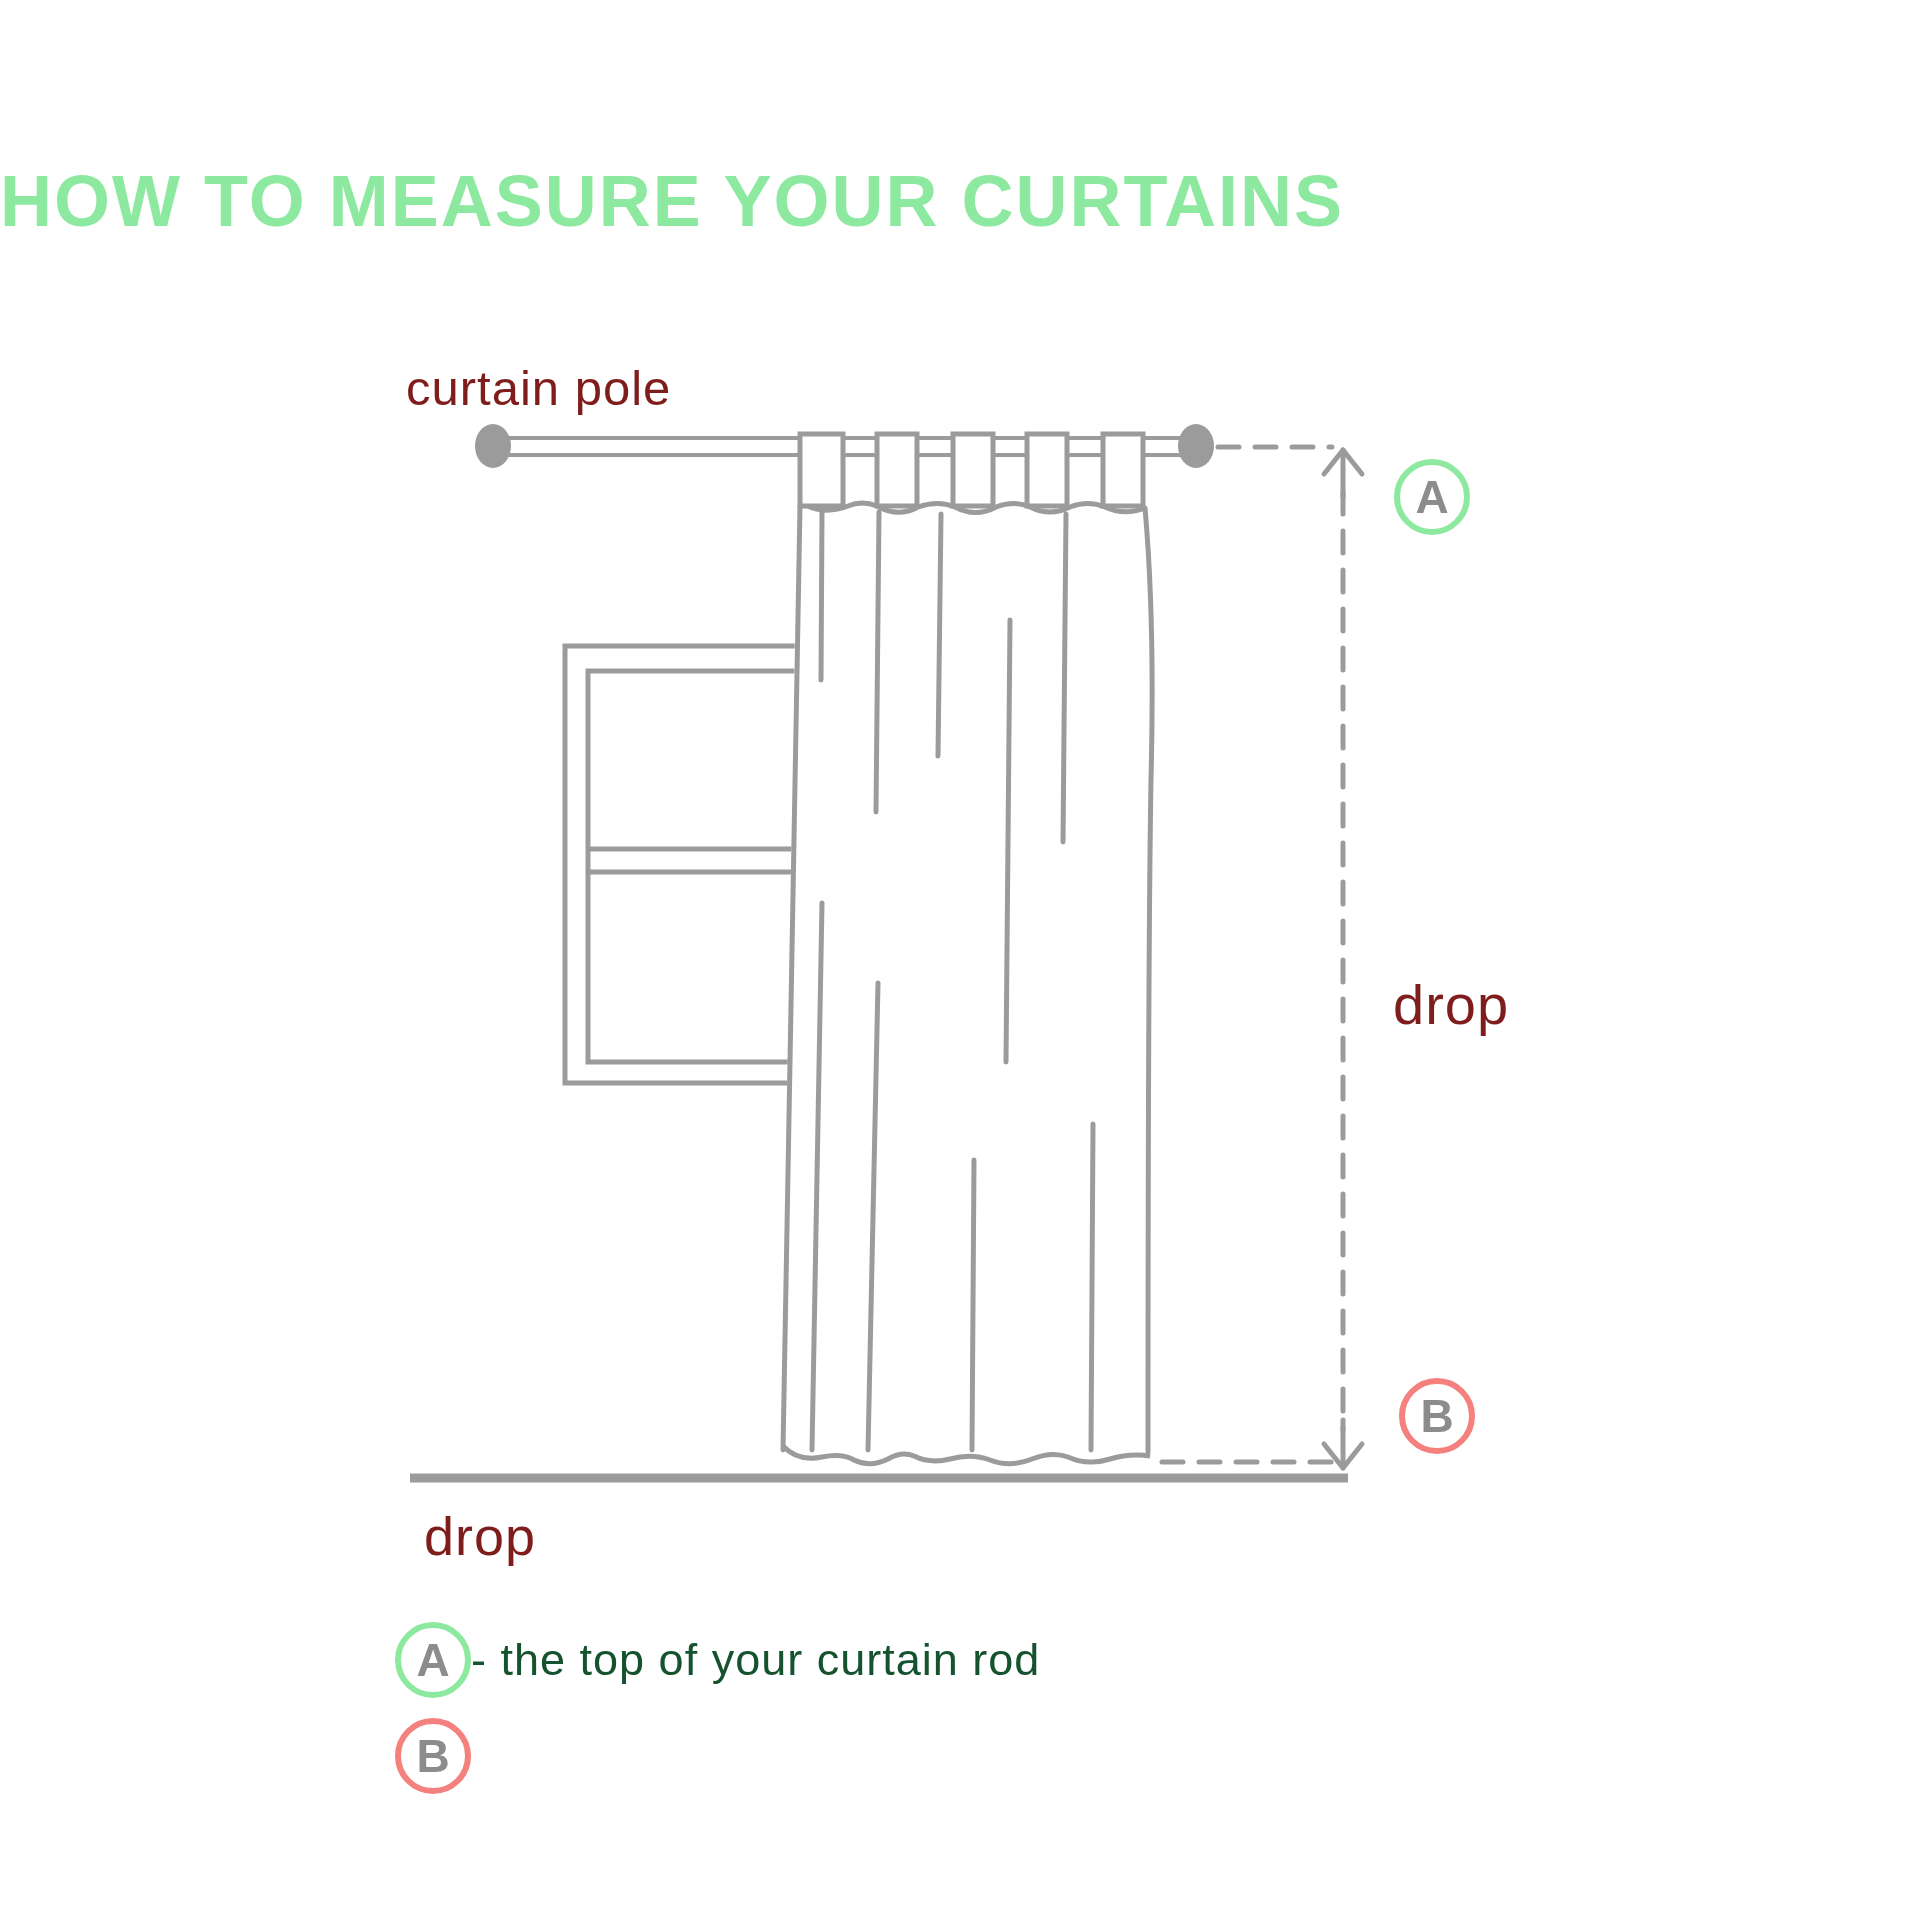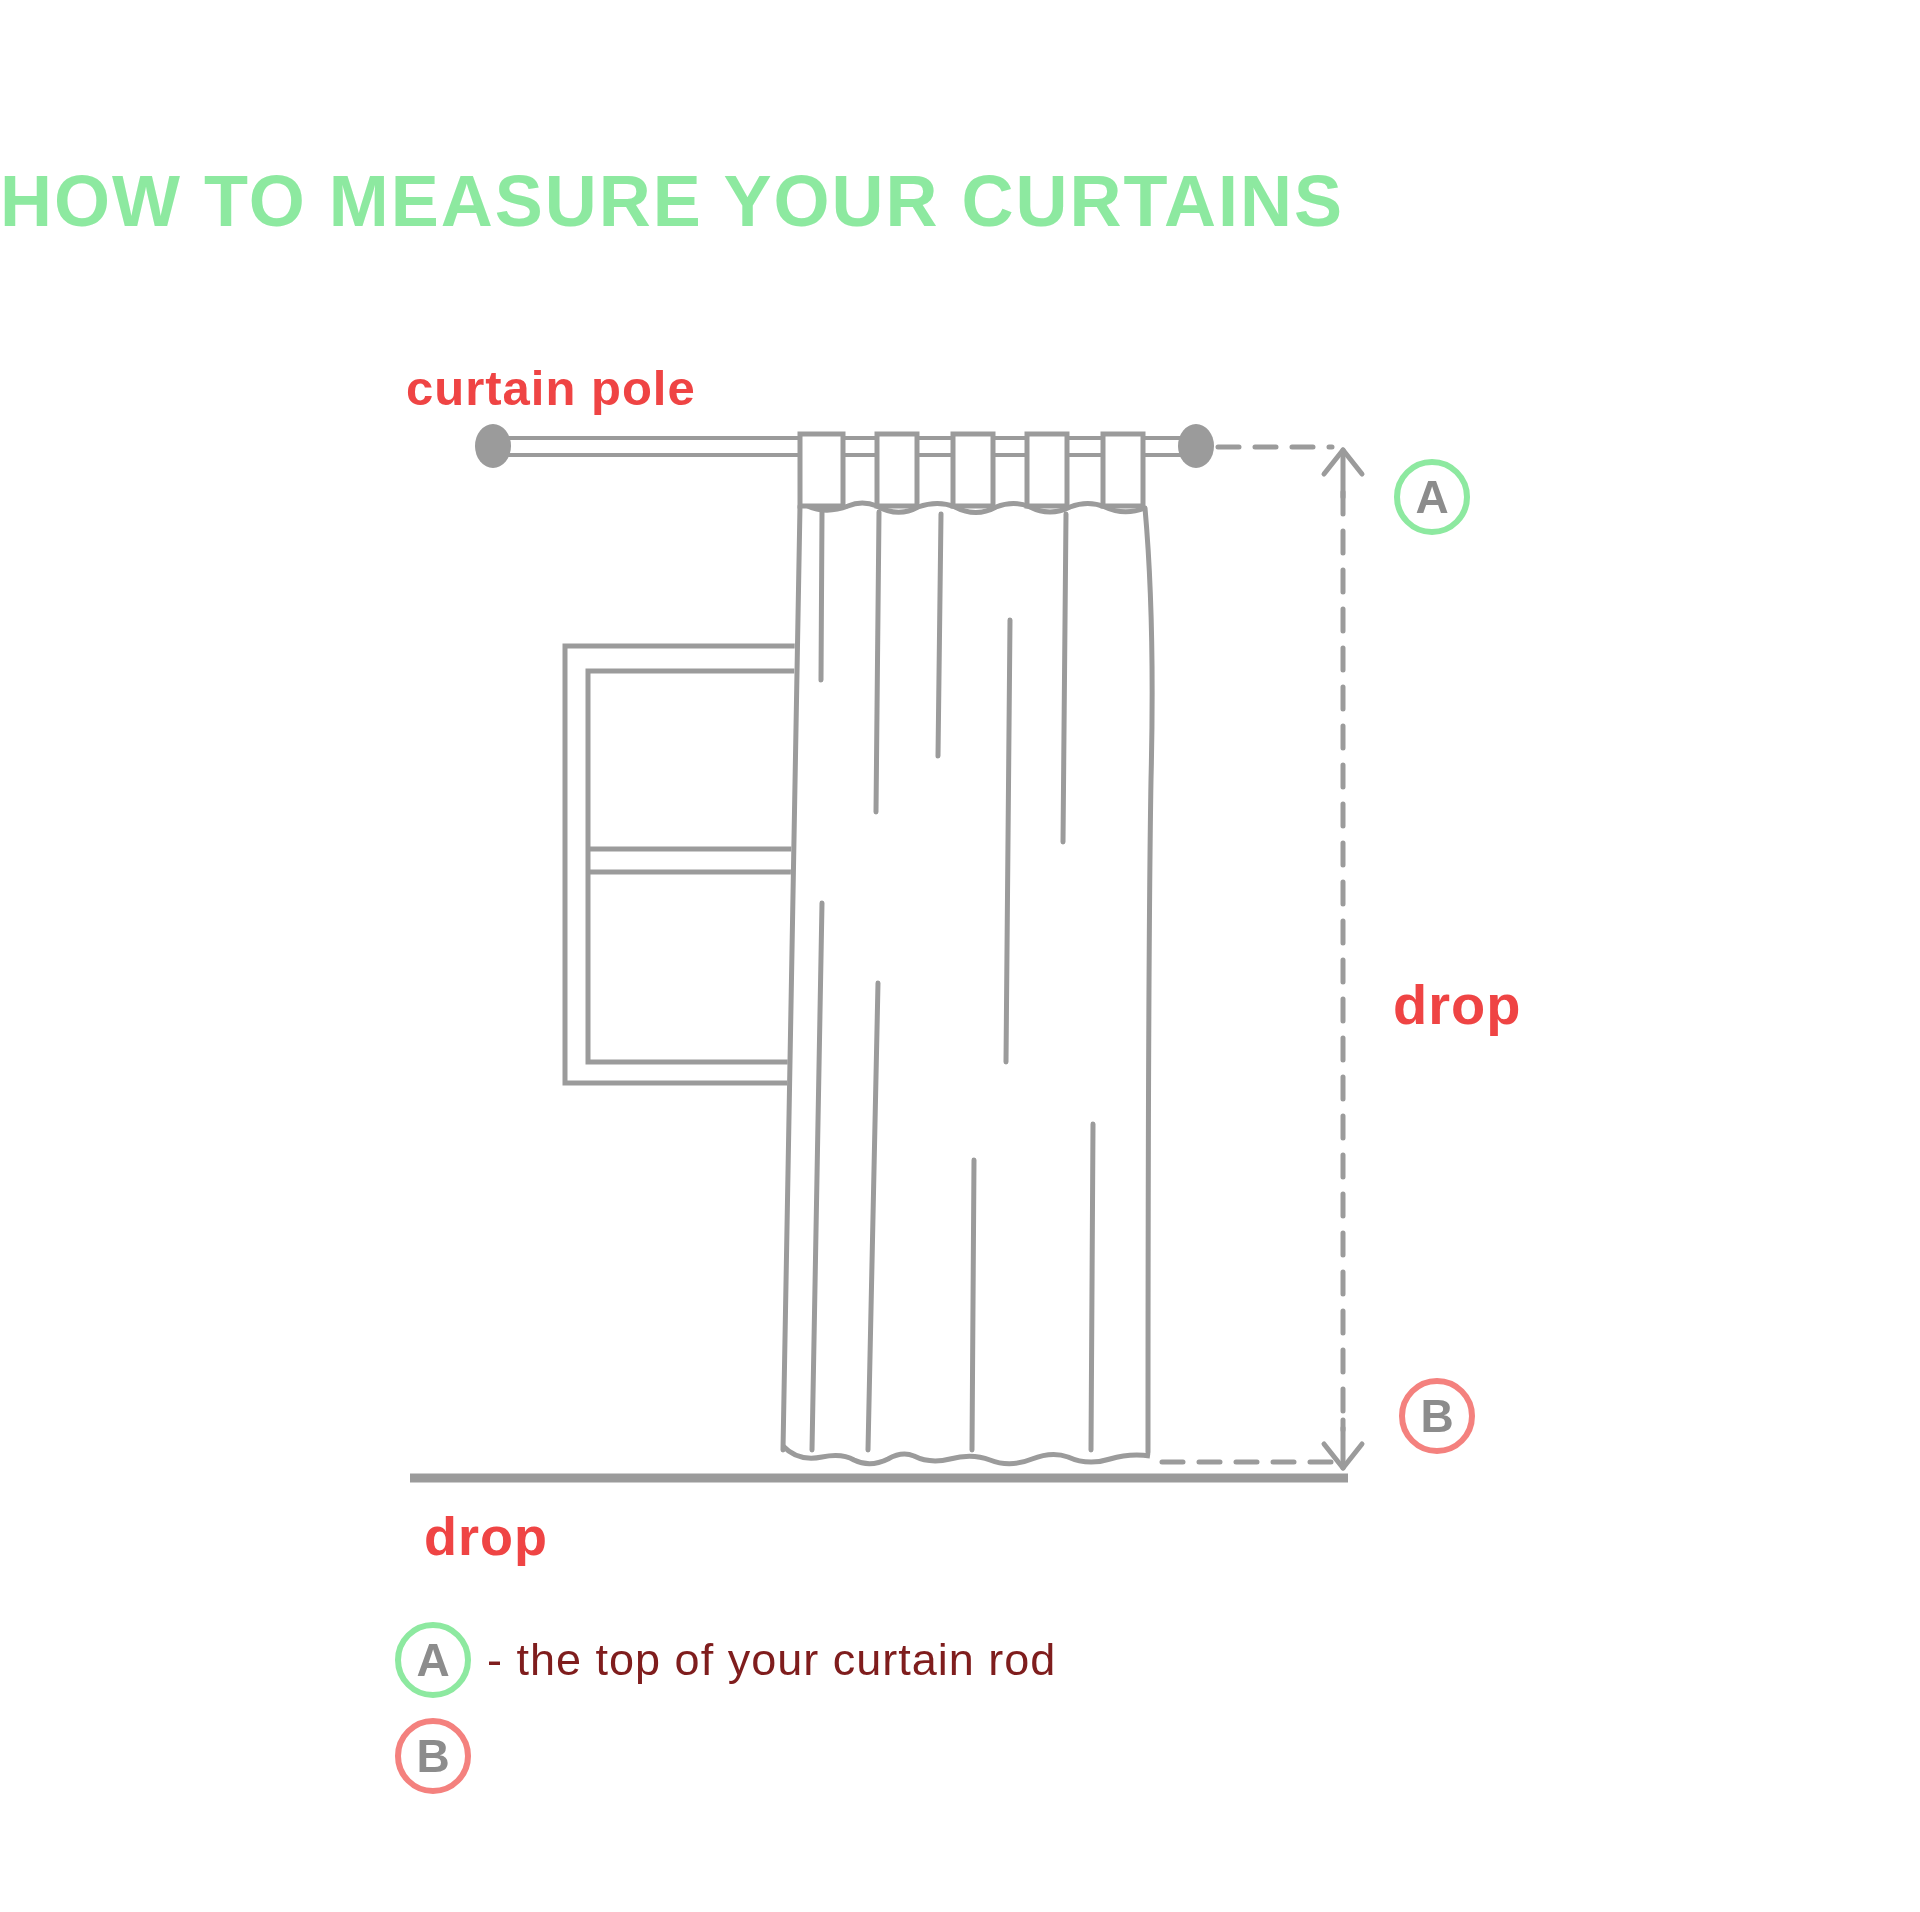--- a/index.html
+++ b/index.html
@@ -6,39 +6,39 @@
   .canvas{
     position:relative;width:1920px;height:1912px;background:#ffffff;overflow:hidden;
     font-family:"Liberation Sans", sans-serif;
   }
   .canvas svg{position:absolute;left:0;top:0;}
   .txt{position:absolute;white-space:nowrap;}
   .title{
     left:0;right:0;top:160px;
     font-size:72px;font-weight:800;letter-spacing:2px;color:#8DE9A0;
   }
-  .thin-label{color:#ef4444;font-weight:700;letter-spacing:1px;}
+  .thin-label{color:#7f1d1d;font-weight:400;letter-spacing:1px;}
   .pole-label{left:406px;top:360px;font-size:49px;}
   .floor-label{left:424px;top:1505px;font-size:54px;}
   .drop-label{left:1393px;top:972px;font-size:56px;}
   .badge{
     position:absolute;width:76px;height:76px;border-radius:50%;box-sizing:border-box;
     display:flex;align-items:center;justify-content:center;
     font-size:46px;font-weight:700;color:#8C8C8C;background:#ffffff;
   }
   .badge.green{border:6px solid #8DE9A0;}
   .badge.coral{border:6px solid #F4817E;}
   .badge-a{left:1394px;top:459px;}
   .badge-b{left:1399px;top:1378px;}
   .legend-row{position:absolute;display:flex;align-items:center;}
   .legend-row .badge{position:static;flex:0 0 auto;}
   .legend-a{left:395px;top:1622px;}
   .legend-b{left:395px;top:1718px;}
   .legend-text{
-    margin-left:16px;font-size:45px;font-weight:300;color:#7f1d1d;letter-spacing:1px;
+    font-size:45px;font-weight:300;color:#14532d;letter-spacing:1px;
   }
 </style>
 </head>
 <body>
 
 <div class="canvas">
 
   <svg width="1920" height="1912" viewBox="0 0 1920 1912" fill="none" stroke="#9B9B9B" stroke-width="5">
 
     <g>

